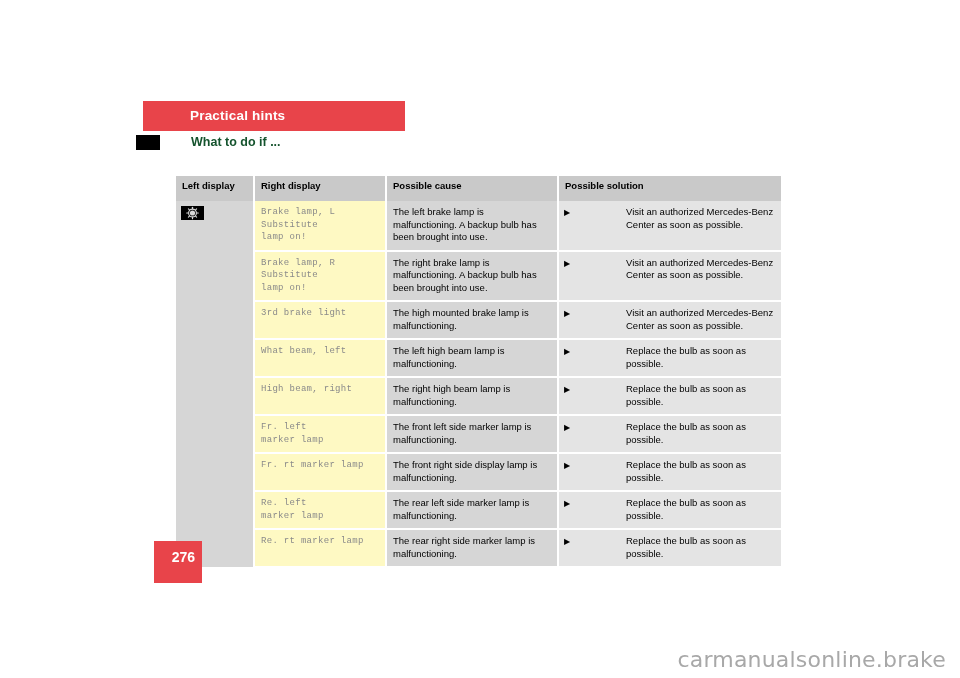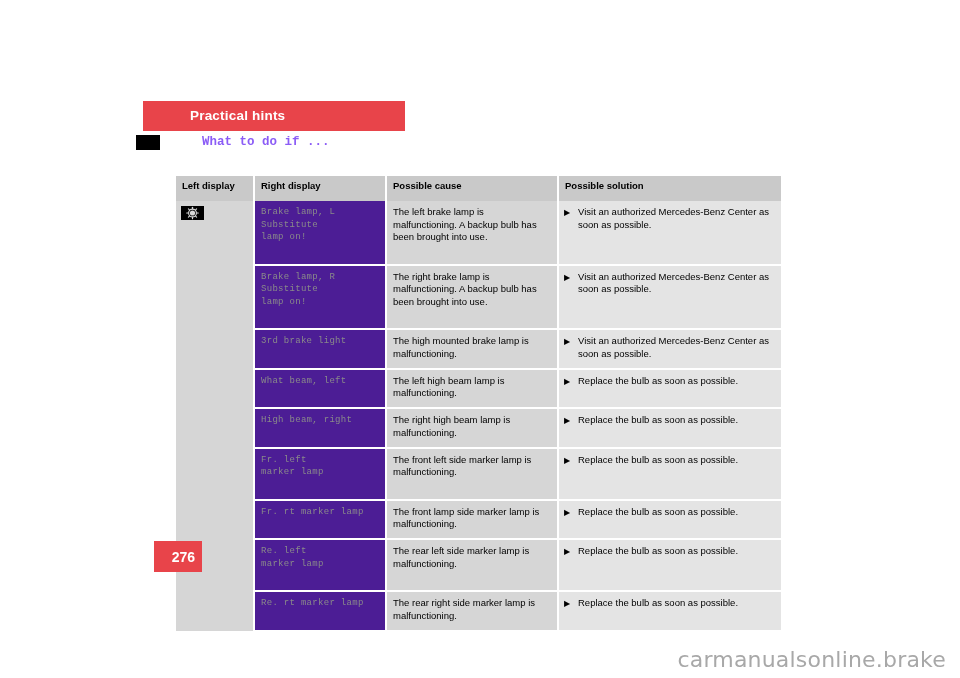--- a/index.html
+++ b/index.html
@@ -43,26 +43,25 @@
     display: flex;
     align-items: center;
   }
   .section-marker {
     width: 24px;
     height: 15px;
     background: #000000;
     flex: 0 0 auto;
   }
   .section-title {
-    margin-left: 42px;
+    margin-left: 31px;
     font-size: 12.5px;
     font-weight: bold;
-    color: #8b5cf6;
+    color: #14532d;
     white-space: nowrap;
-    font-family: Liberation Mono, monospace;
   }
 
   
   .table-wrap {
     position: absolute;
     left: 176px;
     top: 176px;
     width: 605px;
   }
   .ref-table {
@@ -97,24 +96,24 @@
   .col-cause   { width: 172px; }
   .col-sol     { width: 223px; }
 
   
   td.cell-left {
     background: #d6d6d6;
     border-right: 2px solid #ffffff;
     padding: 5px 6px 5px 5px;
   }
   td.cell-right {
-    background: #4c1d95;
+    background: #fef9c3;
     border-right: 2px solid #ffffff;
     border-bottom: 2px solid #ffffff;
-    padding: 5px 6px 20px 6px;
+    padding: 5px 6px 6px 6px;
     font-family: "Liberation Mono", "DejaVu Sans Mono", monospace;
     font-size: 9px;
     line-height: 12.5px;
     color: #8a8a8a;
     letter-spacing: 0.3px;
   }
   td.cell-cause {
     background: #d6d6d6;
     border-right: 2px solid #ffffff;
     border-bottom: 2px solid #ffffff;
@@ -138,41 +137,42 @@
   .sol-bullet {
     flex: 0 0 auto;
     width: 14px;
     color: #000000;
     font-size: 8px;
     line-height: 13px;
     padding-left: 1px;
   }
   .sol-text {
     flex: 1 1 auto;
+    margin-left: 48px;
   }
 
   
   .disp-line { display: block; white-space: pre; }
 
   
   .lamp-icon-box {
     width: 23px;
     height: 14px;
     background: #000000;
     display: block;
   }
   .lamp-icon-box svg { display: block; }
 
   
   .page-number-box {
     position: absolute;
     left: 154px;
     top: 541px;
     width: 48px;
-    height: 31px;
+    height: 42px;
     background: #e8444a;
   }
   .page-number-label {
     position: absolute;
     left: 0;
     right: 7px;
     top: 8px;
     text-align: right;
     color: #ffffff;
     font-size: 14px;
@@ -311,21 +311,21 @@
             <div class="sol-inner">
               <span class="sol-bullet">▶</span>
               <span class="sol-text">Replace the bulb as soon as possible.</span>
             </div>
           </td>
         </tr>
         <tr>
           <td class="cell-right">
             <span class="disp-line">Fr. rt marker lamp</span>
           </td>
-          <td class="cell-cause">The front lamp side marker lamp is malfunctioning.</td>
+          <td class="cell-cause">The front right side display lamp is malfunctioning.</td>
           <td class="cell-sol">
             <div class="sol-inner">
               <span class="sol-bullet">▶</span>
               <span class="sol-text">Replace the bulb as soon as possible.</span>
             </div>
           </td>
         </tr>
         <tr>
           <td class="cell-right">
             <span class="disp-line">Re. left</span>

